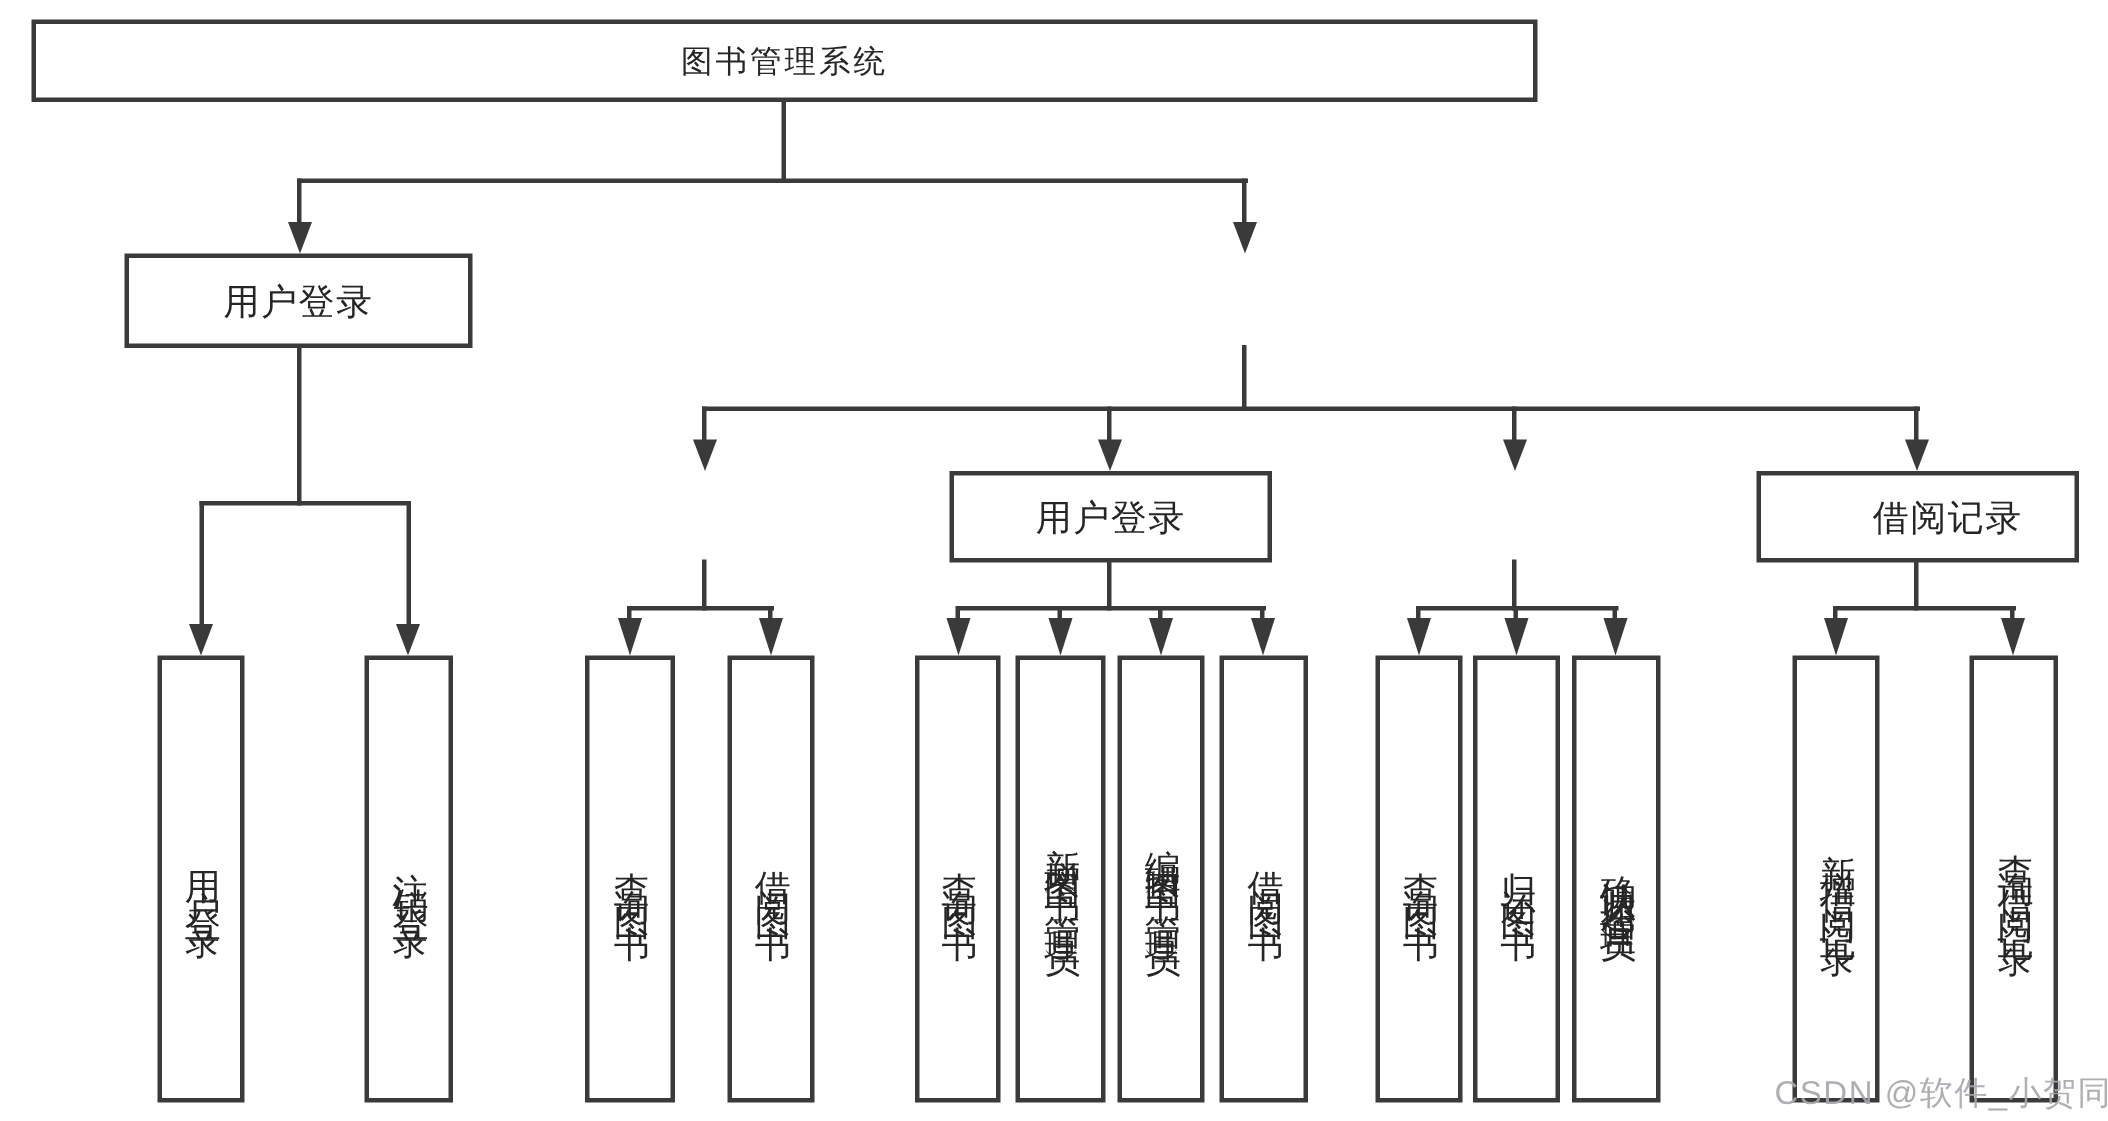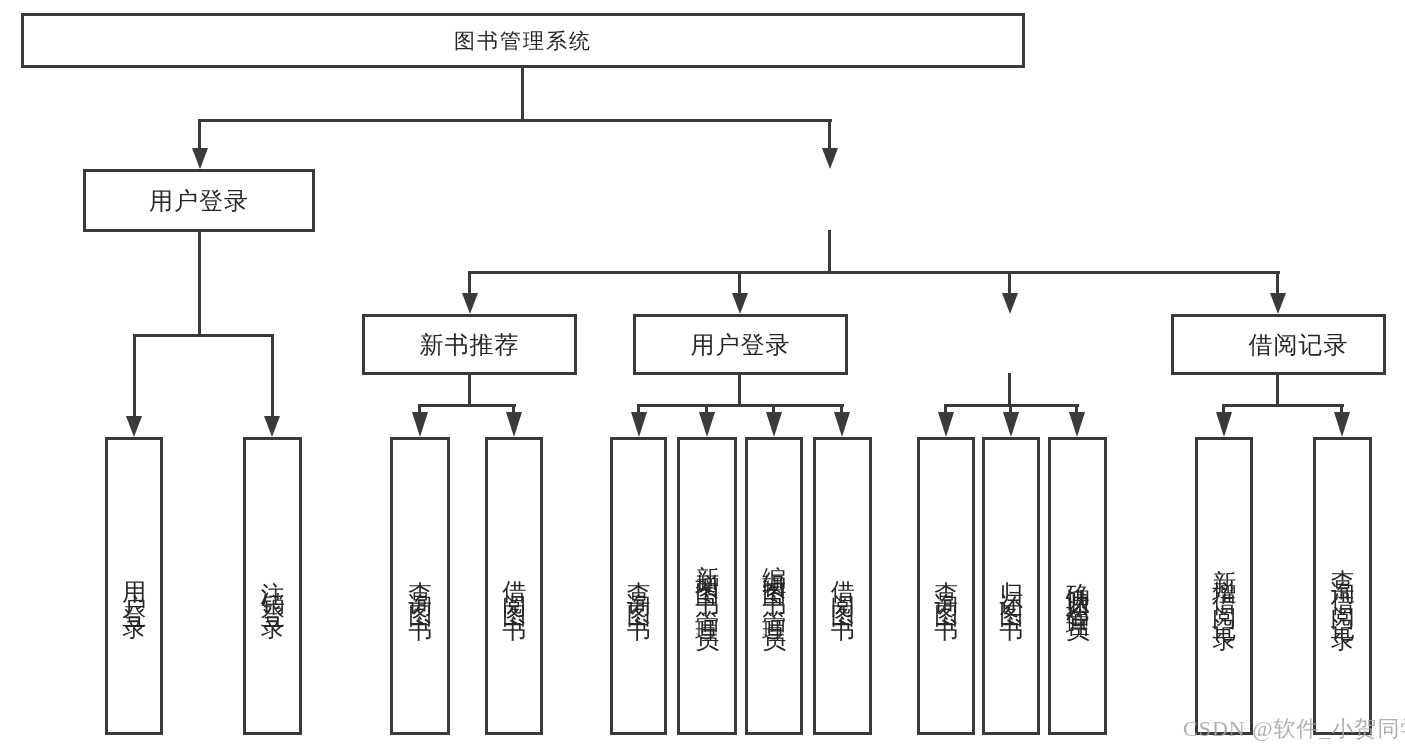--- a/index.html
+++ b/index.html
@@ -1,20 +1,20 @@
 <!DOCTYPE html>
 <html><head>
 <meta charset="utf-8">
 <style>
   html,body{margin:0;padding:0;background:#ffffff;}
   #stage{
     position:relative;
     width:1405px;height:747px;
     background:#ffffff;
-    font-family:Liberation Serif, serif;
+    font-family:Liberation Sans, sans-serif;
     overflow:hidden;
   }
   .box{
     position:absolute;
     box-sizing:border-box;
     border:3px solid #3a3a3a;
     background:#ffffff;
     display:flex;
     align-items:center;
     justify-content:center;
@@ -56,23 +56,20 @@
 <div id="stage">
 
   <div class="box" style="left:21px;top:13px;width:1004px;height:55px;">
     <span class="root-label">图书管理系统</span>
   </div>
 
   <div class="box" style="left:83px;top:169px;width:232px;height:63px;">
     <span class="h-label">用户登录</span>
   </div>
 
-  <div class="box" style="left:362px;top:314px;width:215px;height:61px;">
-    <span class="h-label">新书推荐</span>
-  </div>
   <div class="box" style="left:633px;top:314px;width:215px;height:61px;">
     <span class="h-label">用户登录</span>
   </div>
   <div class="box" style="left:1171px;top:314px;width:215px;height:61px;padding-left:40px;">
     <span class="h-label">借阅记录</span>
   </div>
 
   <div class="box leaf" style="left:105px;top:437px;width:58px;height:298px;">
     <span>用户登录</span>
   </div>

